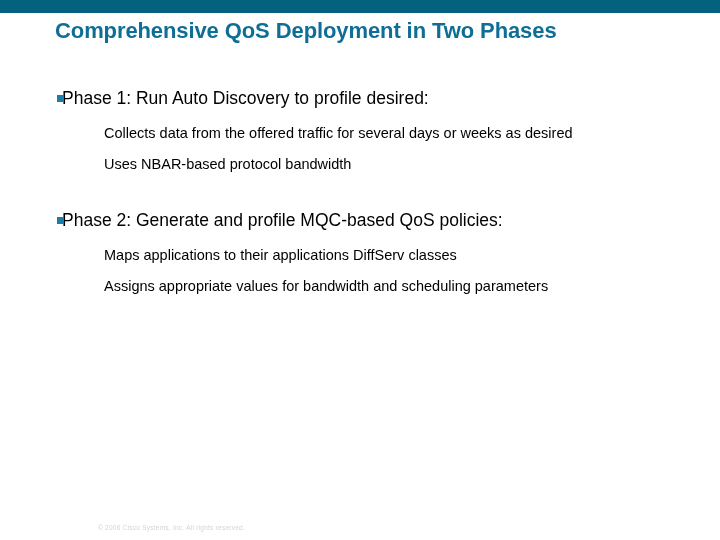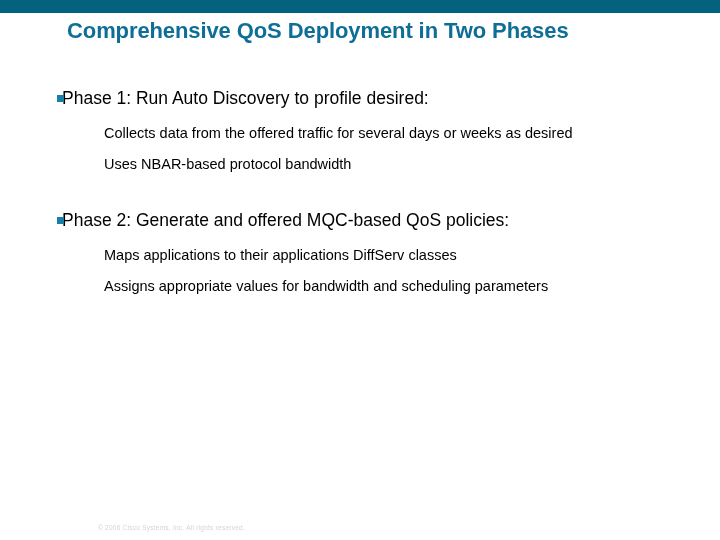--- a/index.html
+++ b/index.html
@@ -24,21 +24,21 @@
     position: absolute;
     top: 0;
     left: 0;
     width: 720px;
     height: 13px;
     background: #04627f;
   }
   .slide-title {
     position: absolute;
     top: 16px;
-    left: 67px;
+    left: 55px;
     width: 600px;
     color: #0f6e96;
     font-family: "Liberation Sans", sans-serif;
     font-weight: bold;
     font-size: 22px;
     line-height: 29px;
     letter-spacing: -0.1px;
     margin: 0;
   }
   .body-area {
@@ -110,21 +110,21 @@
 
     <div class="lvl2">Collects data from the offered traffic for several days or weeks as desired</div>
     <div class="gap-after-l2"></div>
     <div class="lvl2">Uses NBAR-based protocol bandwidth</div>
     <div class="gap-after-l2"></div>
 
     <div class="gap-section"></div>
 
     <div class="lvl1">
       <span class="bullet-sq"></span>
-      <span>Phase 2: Generate and offered MQC-based QoS policies:</span>
+      <span>Phase 2: Generate and profile MQC-based QoS policies:</span>
     </div>
 
     <div class="gap-after-l1"></div>
 
     <div class="lvl2">Maps applications to their applications DiffServ classes</div>
     <div class="gap-after-l2"></div>
     <div class="lvl2">Assigns appropriate values for bandwidth and scheduling parameters</div>
 
   </div>
 

